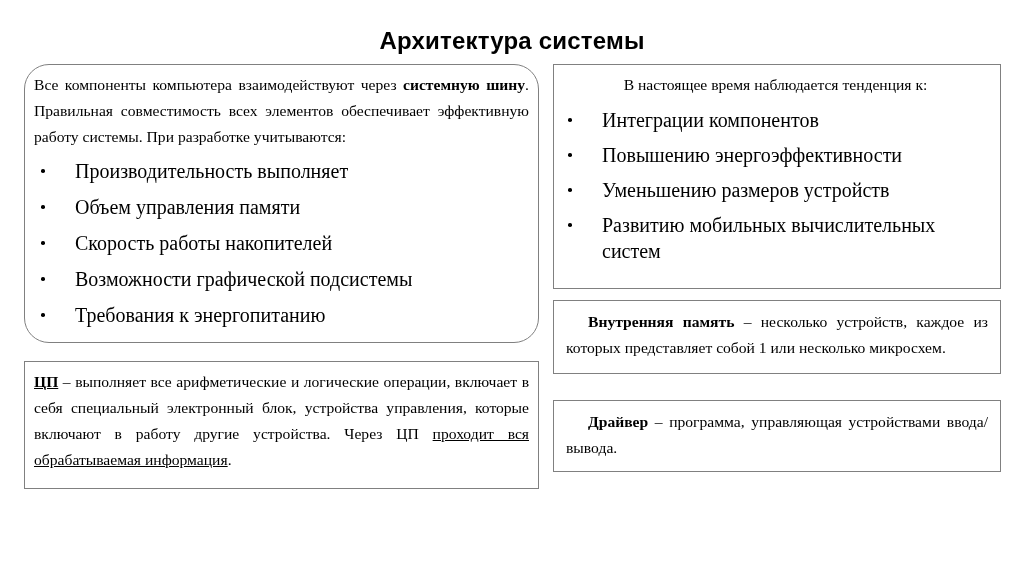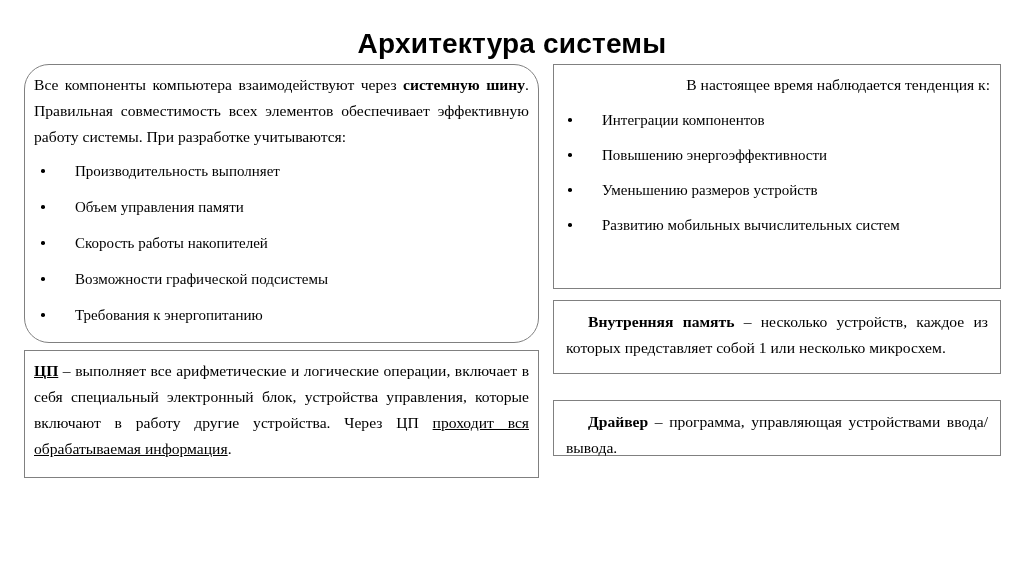--- a/index.html
+++ b/index.html
@@ -25,21 +25,21 @@
 
   
   .slide-title {
     position: absolute;
     left: 0;
     top: 8px;
     width: 1024px;
     text-align: center;
     font-family: "Liberation Sans", "DejaVu Sans", sans-serif;
     font-weight: bold;
-    font-size: 28px;
+    font-size: 24px;
     line-height: 34px;
     letter-spacing: 0.2px;
     color: #000000;
   }
 
   
   .box {
     position: absolute;
     box-sizing: border-box;
     border: 1px solid #808080;
@@ -54,21 +54,21 @@
     margin: 0;
     font-size: 15.6px;
     line-height: 26px;
     text-align: justify;
     text-justify: inter-word;
   }
   .para.lead {
     text-align: justify;
   }
   .para.plain {
-    text-align: right;
+    text-align: center;
   }
   .para.indented {
     text-indent: 22px;
   }
   .para b {
     font-weight: bold;
   }
   .para u {
     text-decoration: underline;
   }
@@ -79,21 +79,21 @@
 
   
   .bullets {
     list-style: none;
     margin: 0;
     padding: 0;
   }
   .bullets li {
     position: relative;
     padding-left: 41px;
-    font-size: 15px;
+    font-size: 20px;
     line-height: 26px;
     margin-top: 10px;
     text-align: left;
   }
   .bullets li:first-child {
     margin-top: 8px;
   }
   .bullets li .dot {
     position: absolute;
     left: 7px;
@@ -103,24 +103,24 @@
     border-radius: 50%;
     background: #000000;
   }
 
   .bullets.tight li {
     margin-top: 9px;
   }
 
   
   #box-left-top   { left: 24px;  top: 64px;  width: 515px; height: 279px; border-radius: 25px; }
-  #box-left-cpu   { left: 24px;  top: 350px; width: 515px; height: 128px; }
+  #box-left-cpu   { left: 24px;  top: 361px; width: 515px; height: 128px; }
   #box-right-top  { left: 553px; top: 64px;  width: 448px; height: 225px; }
   #box-right-mem  { left: 553px; top: 300px; width: 448px; height: 74px; }
-  #box-right-drv  { left: 553px; top: 400px; width: 448px; height: 56px; }
+  #box-right-drv  { left: 553px; top: 400px; width: 448px; height: 72px; }
 
   #box-right-top .box-inner { padding: 7px 10px 6px 7px; }
   #box-right-top .para.plain { font-size: 15.6px; }
 
   #box-right-mem .box-inner,
   #box-right-drv .box-inner { padding: 8px 12px 6px 12px; }
 </style>
 </head>
 <body>
 

